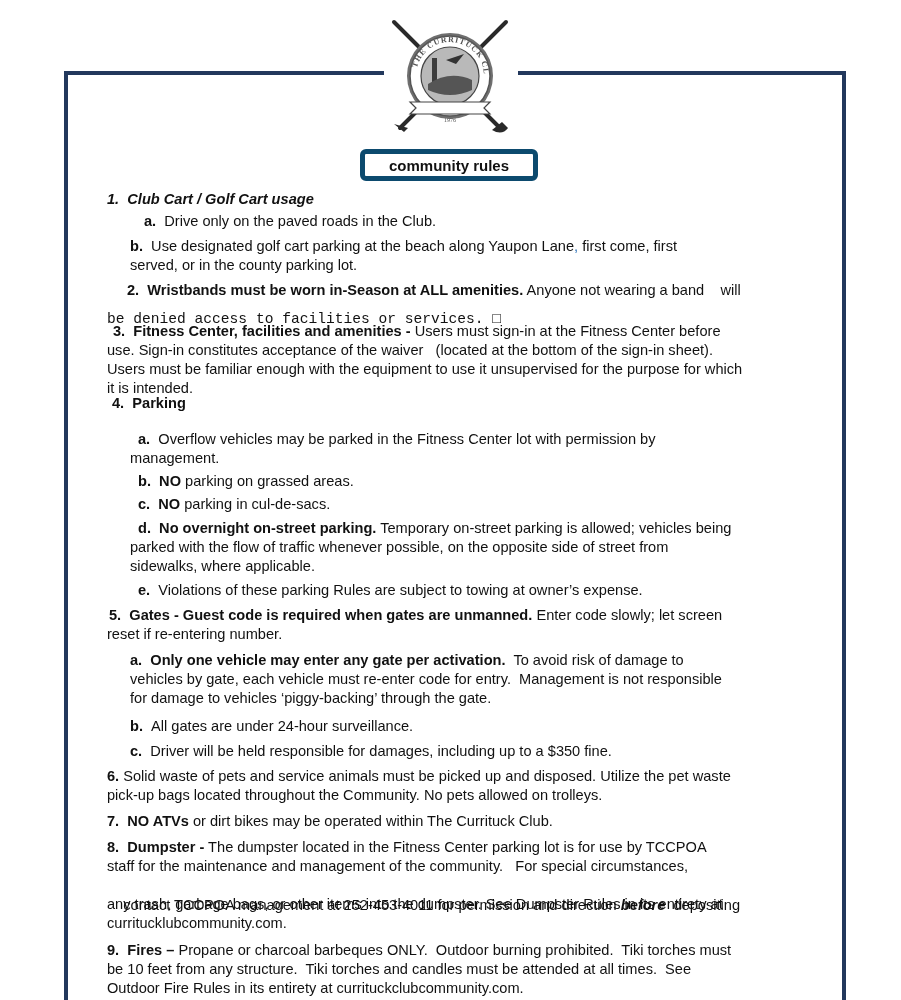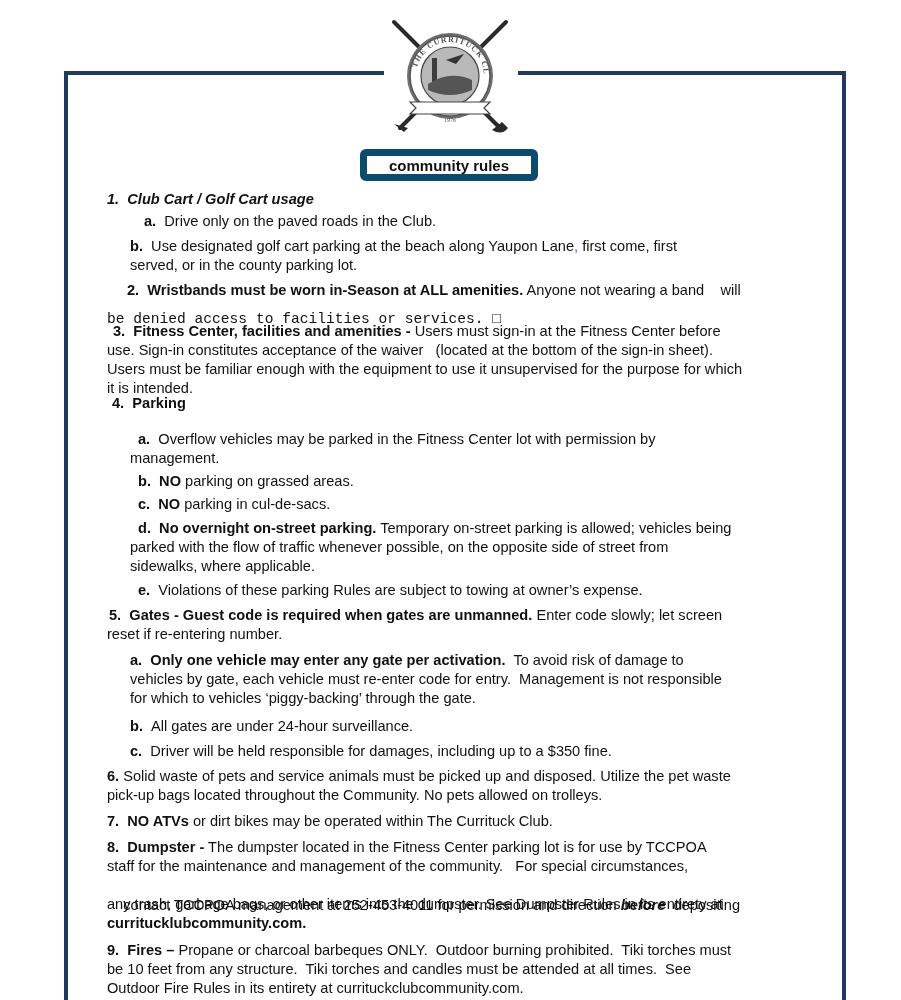--- a/index.html
+++ b/index.html
@@ -28,21 +28,21 @@
   }
   .logo {
     position: absolute;
     left: 380px; top: 18px;
     width: 140px; height: 118px;
   }
   .title-box {
     position: absolute;
     left: 360px; top: 149px;
     width: 178px; height: 32px;
-    border: 7px solid #0c4a6e;
+    border: 5px solid #0c4a6e;
     border-radius: 6px;
     box-sizing: border-box;
     display: flex; align-items: center; justify-content: center;
     font-weight: bold; font-size: 15px;
     background: #fff;
   }
   .content {
     position: absolute;
     left: 107px; top: 190px;
     width: 700px;
@@ -135,21 +135,21 @@
   </div>
 
   <div class="line" style="left:2px;top:416px;">
     <b>5.</b>&nbsp;&nbsp;<b>Gates - Guest code is required when gates are unmanned.</b><span> Enter code slowly; let screen</span>
   </div>
   <div class="line" style="left:0;top:435px;">reset if re-entering number.</div>
   <div class="line" style="left:23px;top:461px;">
     <b>a.</b>&nbsp;&nbsp;<b>Only one vehicle may enter any gate per activation.</b><span style="white-space:pre">  To avoid risk of damage to</span>
   </div>
   <div class="line" style="left:23px;top:480px;white-space:pre;">vehicles by gate, each vehicle must re-enter code for entry.  Management is not responsible</div>
-  <div class="line" style="left:23px;top:499px;">for which to vehicles ‘piggy-backing’ through the gate.</div>
+  <div class="line" style="left:23px;top:499px;">for damage to vehicles ‘piggy-backing’ through the gate.</div>
   <div class="line" style="left:23px;top:527px;">
     <b>b.</b>&nbsp;&nbsp;<span>All gates are under 24-hour surveillance.</span>
   </div>
   <div class="line" style="left:23px;top:552px;">
     <b>c.</b>&nbsp;&nbsp;<span>Driver will be held responsible for damages, including up to a $350 fine.</span>
   </div>
 
   <div class="line" style="left:0;top:577px;">
     <b>6.</b><span> Solid waste of pets and service animals must be picked up and disposed. Utilize the pet waste</span>
   </div>
@@ -160,21 +160,21 @@
   </div>
 
   <div class="line" style="left:0;top:648px;">
     <b>8.</b>&nbsp;&nbsp;<b>Dumpster -</b><span> The dumpster located in the Fitness Center parking lot is for use by TCCPOA</span>
   </div>
   <div class="line" style="left:0;top:667px;white-space:pre;">staff for the maintenance and management of the community.   For special circumstances,</div>
   <div class="line" style="left:0;top:686px;white-space:pre;">
     <span>contact TCCPOA management at 252-453-4011 for permission and direction </span><b><i>before</i></b><span>  depositing</span>
   </div>
   <div class="line" style="left:0;top:705px;">any trash, garbage bags, or other items into the dumpster.  See Dumpster Rules in its entirety at</div>
-  <div class="line" style="left:0;top:724px;font-weight:bold;">curritucklubcommunity.com.</div>
+  <div class="line" style="left:0;top:724px;">curritucklubcommunity.com.</div>
 
   <div class="line" style="left:0;top:751px;">
     <b>9.</b>&nbsp;&nbsp;<b>Fires –</b><span style="white-space:pre"> Propane or charcoal barbeques ONLY.  Outdoor burning prohibited.  Tiki torches must</span>
   </div>
   <div class="line" style="left:0;top:770px;white-space:pre;">be 10 feet from any structure.  Tiki torches and candles must be attended at all times.  See</div>
   <div class="line" style="left:0;top:789px;">Outdoor Fire Rules in its entirety at currituckclubcommunity.com.</div>
 
 </div>
 
 </body></html>

